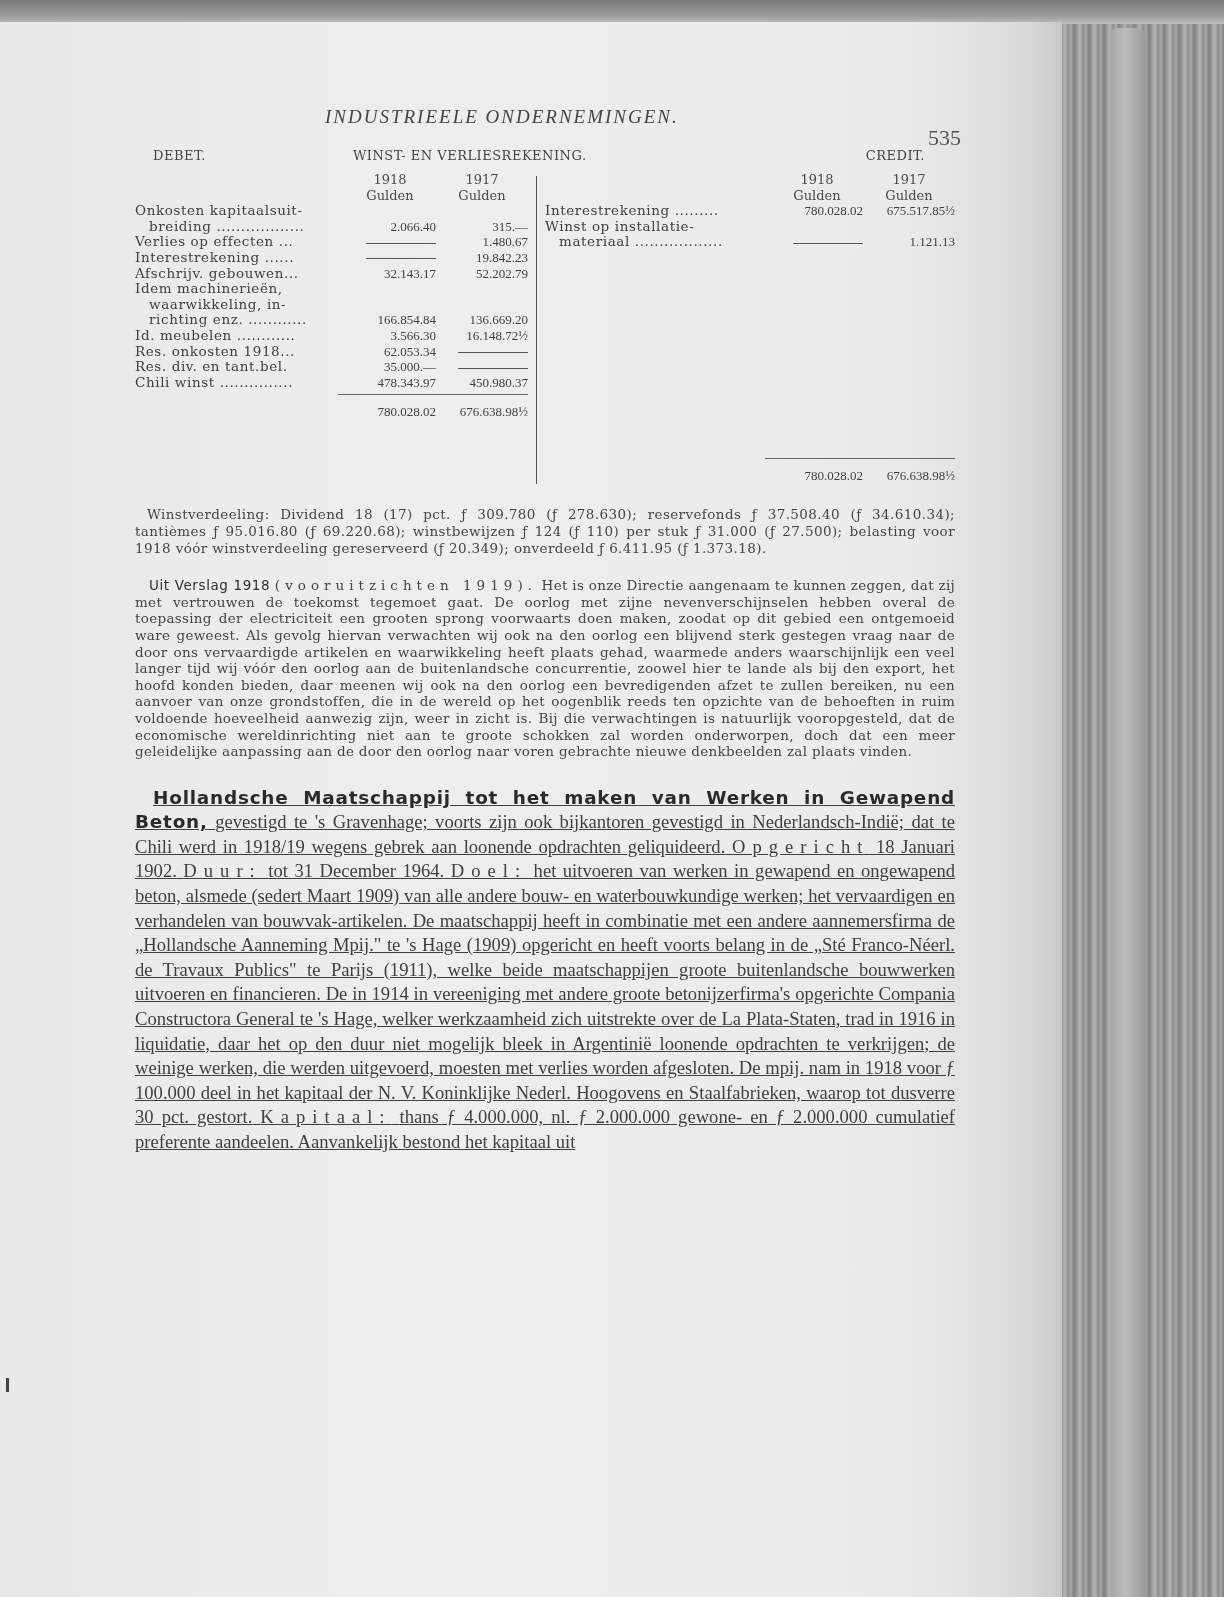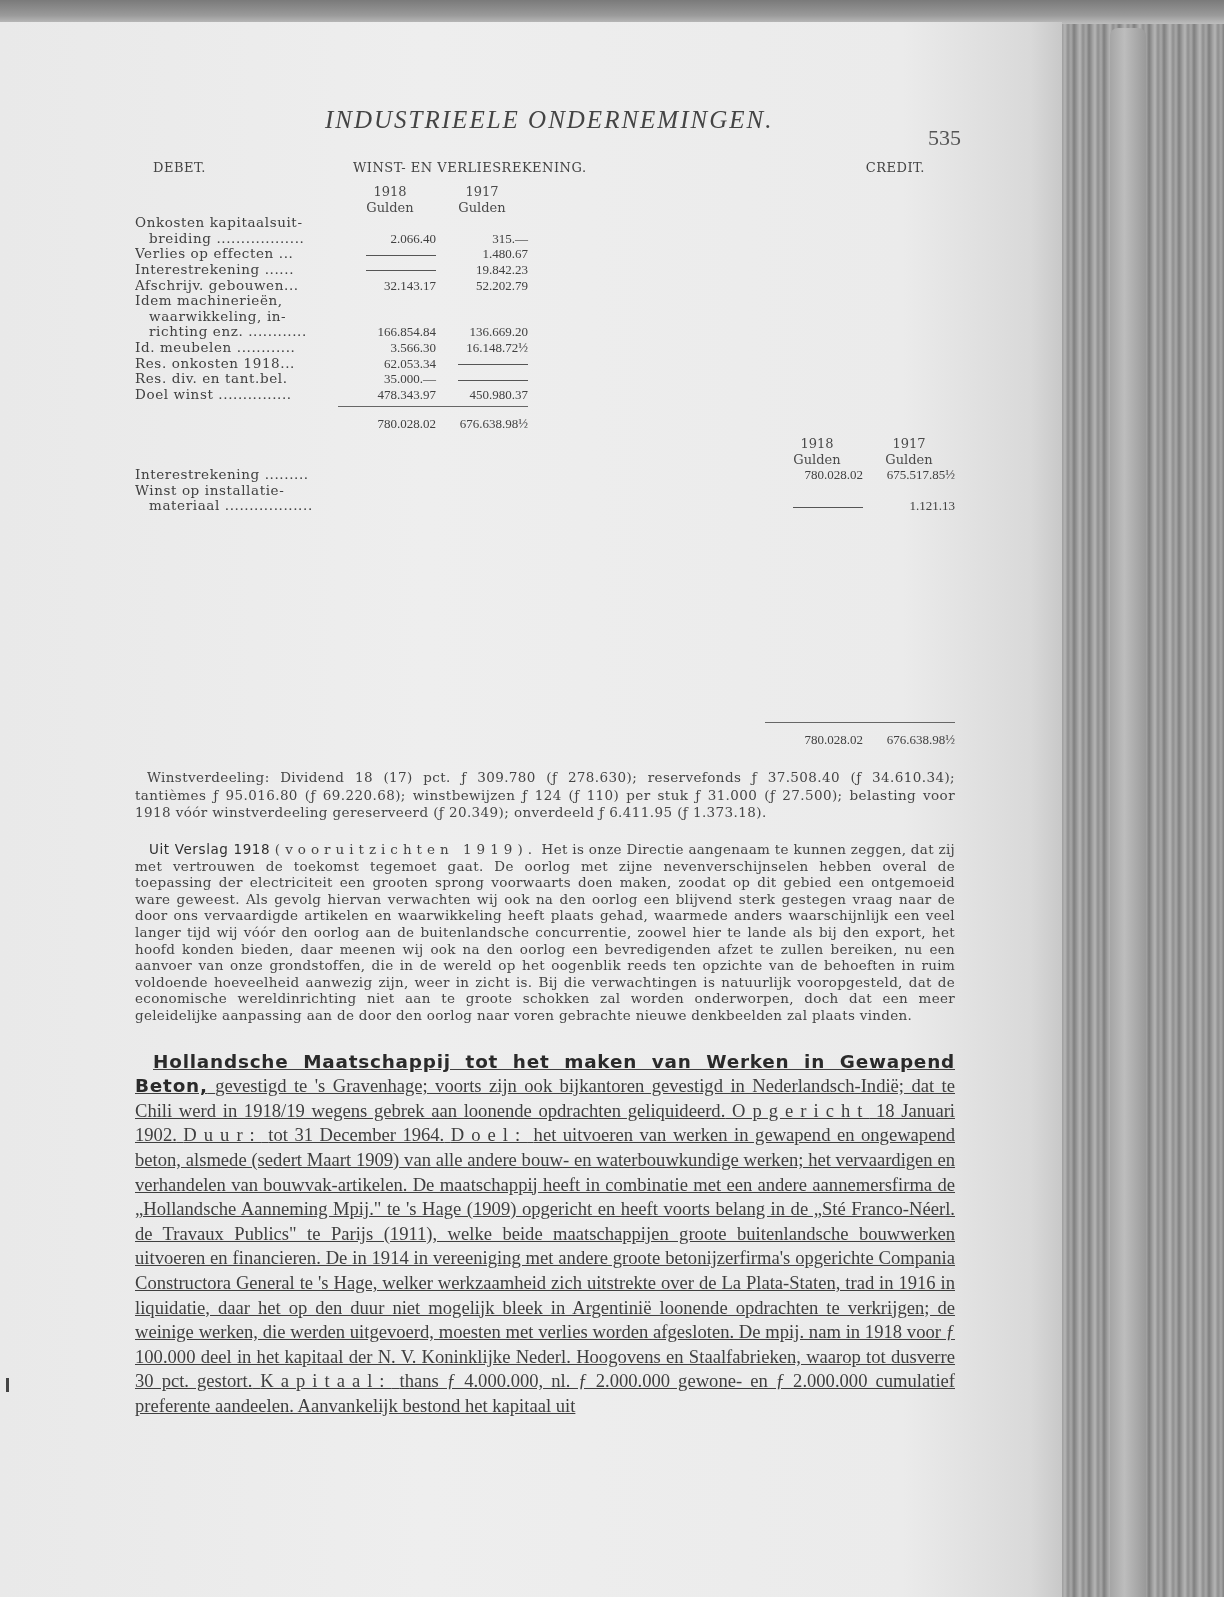--- a/index.html
+++ b/index.html
@@ -28,33 +28,33 @@
     border-radius: 8px 8px 0 0;
   }
   .left-mark { position:absolute; left:6px; top:1378px; width:3px; height:14px; background:#444; }
 
   .content { position: absolute; left: 135px; top: 100px; width: 820px; }
 
   .running-head { position: relative; height: 34px; }
   .running-title {
     position: absolute; left: 190px; top: 6px;
     font-family: "Liberation Serif", serif; font-style: italic;
-    font-size: 25px; letter-spacing: 2px; color: #444;
+    font-size: 19px; letter-spacing: 2px; color: #444;
   }
   .page-number {
     position: absolute; right: -6px; top: 5px;
     font-family: "Liberation Serif", serif; font-size: 22px; color: #555; margin-top: 20px;
   }
 
-  .acct-head { position: relative; height: 24px; margin-top: 26px; font-size: 13px; letter-spacing: 0.5px; color:#444;}
+  .acct-head { position: relative; height: 24px; margin-top: 14px; font-size: 13px; letter-spacing: 0.5px; color:#444;}
   .acct-head .debet { position:absolute; left:18px; }
   .acct-head .mid { position:absolute; left:218px; }
   .acct-head .credit { position:absolute; right:30px; }
 
-  .acct { position: relative; display: flex; font-size: 13.5px; line-height: 15.6px; color: #404040; flex-direction: column; }
+  .acct { position: relative; display: flex; font-size: 13.5px; line-height: 15.6px; color: #404040; }
   .acct .side-debit { width: 393px; position: relative; }
   .acct .divider { width: 1px; background: #555; margin: 4px 8px 0 8px; }
   .acct .side-credit { flex: 1; position: relative; }
 
   .col-head { display: flex; justify-content: flex-end; font-size: 13px; color:#4a4a4a; }
   .col-head .c { width: 92px; text-align: center; }
   .row { display: flex; align-items: baseline; }
   .row .label { flex: 1; white-space: nowrap; overflow: hidden; letter-spacing: 0.6px; }
   .row .label.indent { padding-left: 14px; }
   .row .v { width: 92px; text-align: right; font-family: "Liberation Serif", serif; font-size: 13px; }
@@ -156,21 +156,21 @@
             <span class="label">Res. onkosten 1918...</span>
             <span class="v">62.053.34</span>
             <span class="v dash"></span>
           </div>
           <div class="row">
             <span class="label">Res. div. en tant.bel.</span>
             <span class="v">35.000.—</span>
             <span class="v dash"></span>
           </div>
           <div class="row">
-            <span class="label">Doel winst ...............</span>
+            <span class="label">Chili winst ...............</span>
             <span class="v">478.343.97</span>
             <span class="v">450.980.37</span>
           </div>
         </div>
       <div class="totals">
         <div class="sum-rule"></div>
         <span class="v">780.028.02</span>
         <span class="v">676.638.98½</span>
       </div>
     </div>

